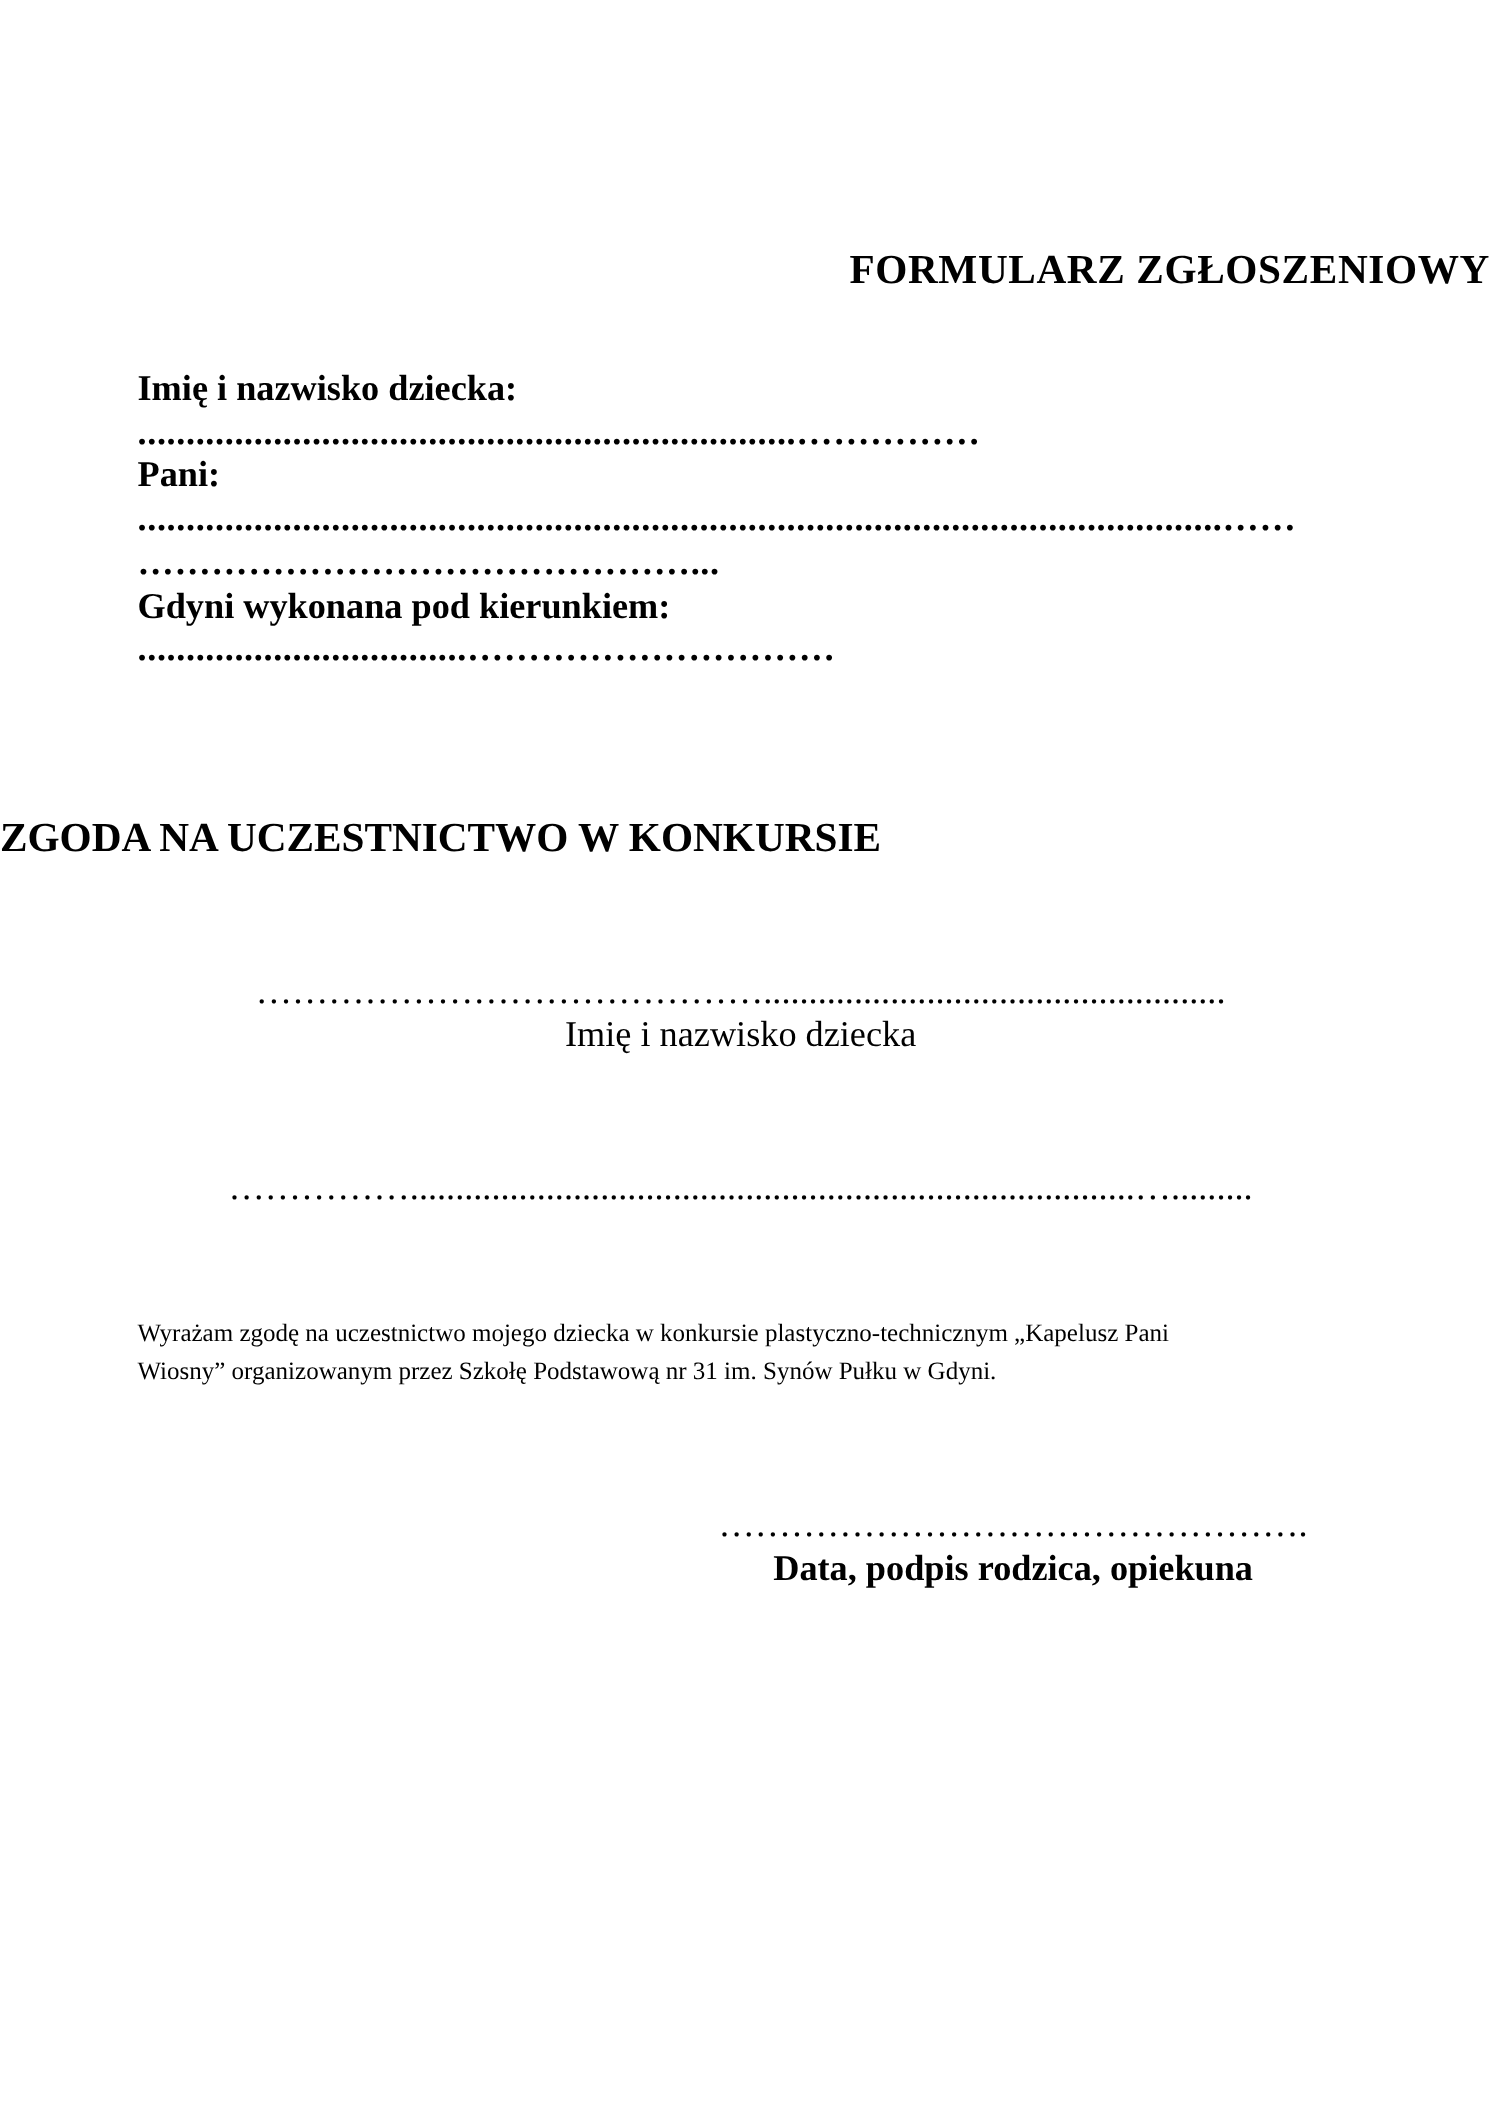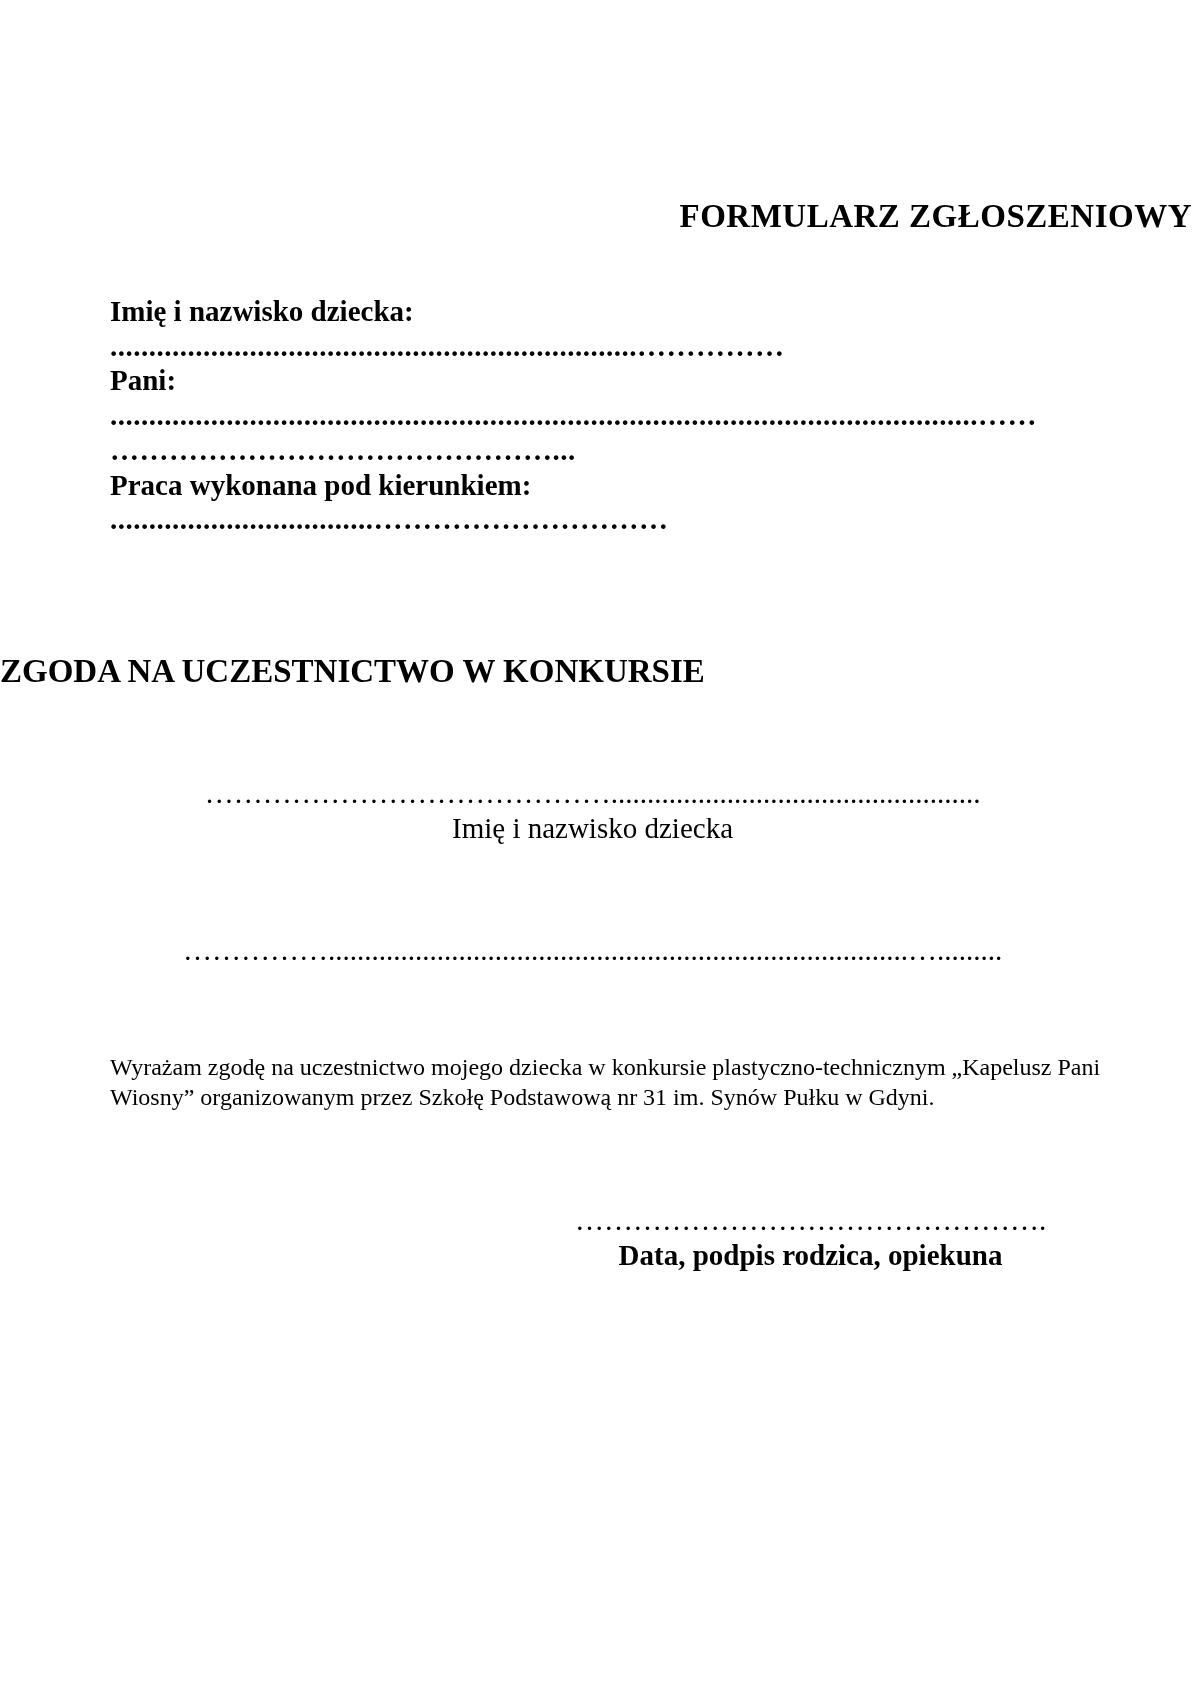--- a/index.html
+++ b/index.html
@@ -77,21 +77,21 @@
     overflow: hidden;
   }
   .sig-label {
     font-weight: normal;
   }
   .statement {
     position: absolute;
     top: 1052px;
     left: 110px;
     width: 1010px;
-    font-size: 24px;
+    font-size: 20px;
     line-height: 30px;
   }
   .statement-line {
     white-space: nowrap;
   }
   .date-block {
     position: absolute;
     top: 1203px;
     left: 543px;
     width: 535px;
@@ -120,21 +120,21 @@
       <span class="field-dots">....................................................................……………</span>
     </div>
     <div class="field-row">
       <span class="field-label">Pani:</span>
       <span class="field-dots">................................................................................................................……</span>
     </div>
     <div class="field-row">
       <span class="field-dots">………………………………………...</span>
     </div>
     <div class="field-row">
-      <span class="field-label">Praca wykonana pod kierunkiem:</span>
+      <span class="field-label">Gdyni wykonana pod kierunkiem:</span>
       <span class="field-dots">..................................…………………………</span>
     </div>
   </div>
 
   <div class="section-heading">ZGODA NA UCZESTNICTWO W KONKURSIE</div>
 
   <div class="sig-block sig-block-1">
     <div class="sig-dots">……………………………………...................................................</div>
     <div class="sig-label">Imię i nazwisko dziecka</div>
   </div>

